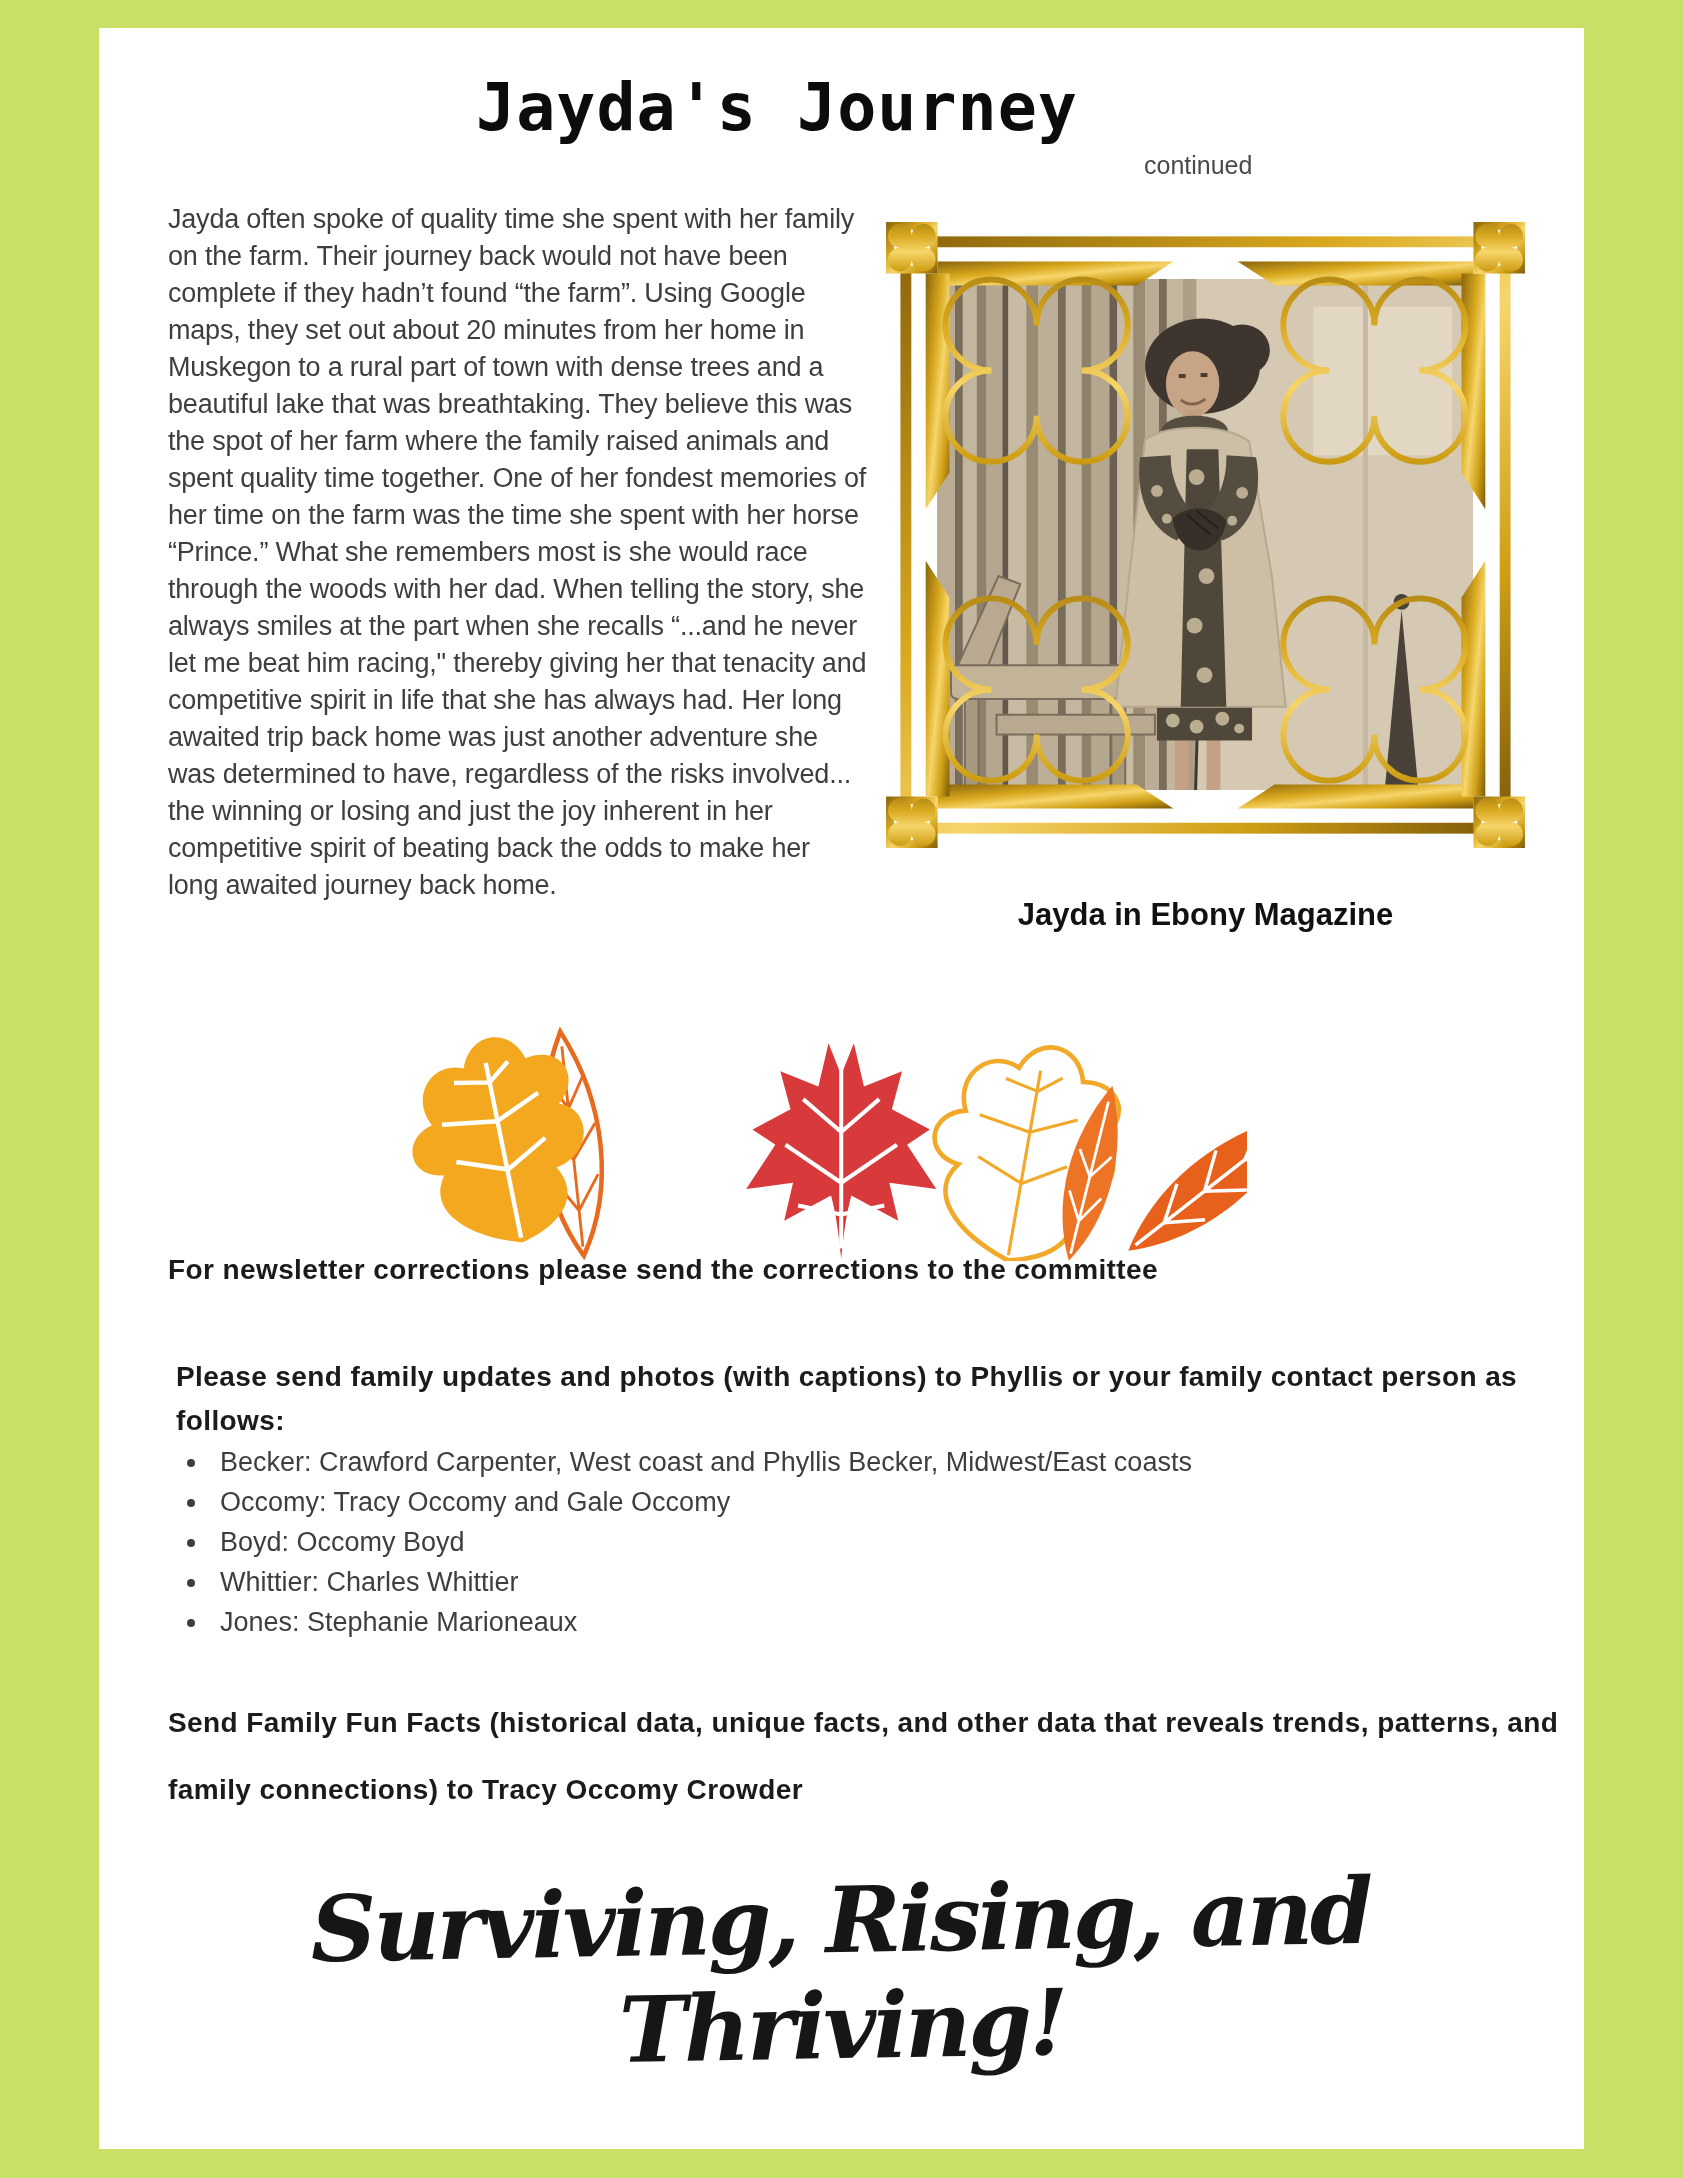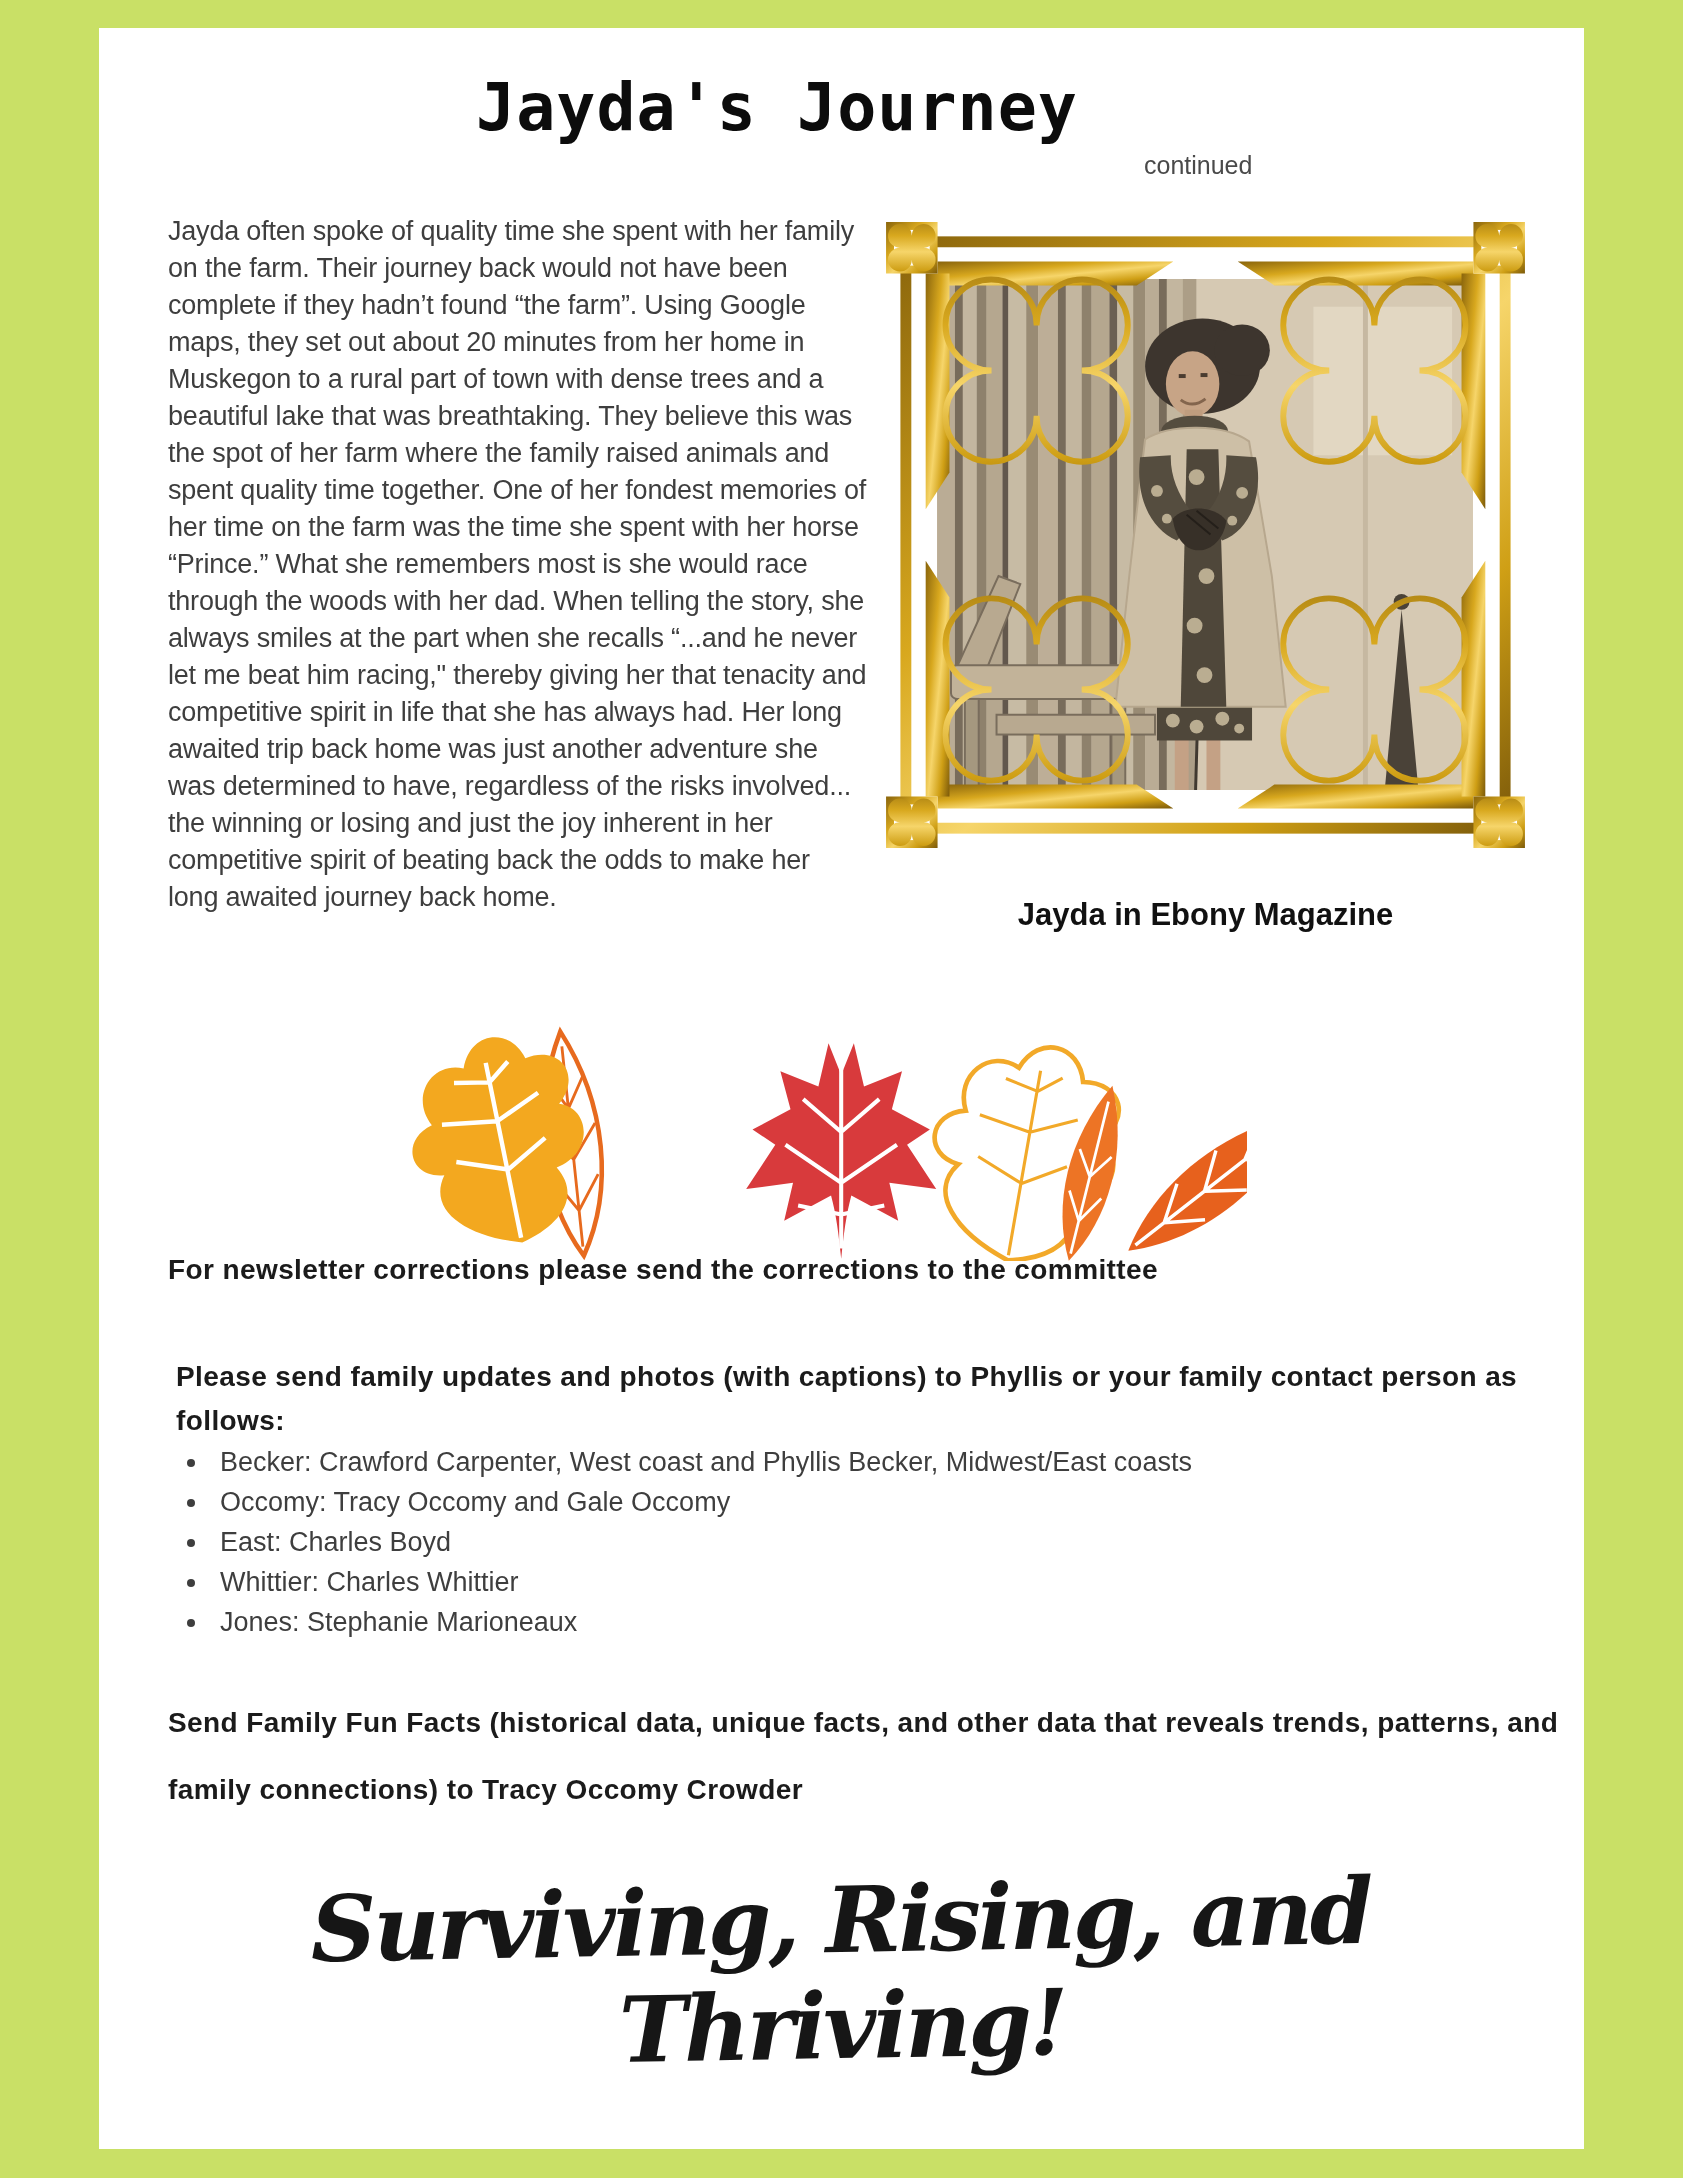--- a/index.html
+++ b/index.html
@@ -11,21 +11,21 @@
   *{box-sizing:border-box;margin:0;padding:0}
   body{width:1683px;height:2178px;font-family:"Liberation Sans",sans-serif;}
   .page{position:relative;width:1683px;height:2178px;background:var(--border-green);overflow:hidden;}
   .sheet{position:absolute;left:99px;top:28px;width:1485px;height:2121px;background:#ffffff;overflow:hidden;}
 
   .title{position:absolute;left:0;top:42px;width:1356px;text-align:center;
     font-family:"DejaVu Sans Mono",monospace;font-weight:700;font-size:65px;
     color:#0c0c0c;letter-spacing:1px;}
   .continued{position:absolute;left:1045px;top:123px;font-size:25px;color:var(--muted-text);font-weight:400;}
 
-  .article{position:absolute;left:69px;top:185px;width:699px;
+  .article{position:absolute;left:69px;top:173px;width:699px;
     font-size:27px;line-height:37px;color:var(--body-text);font-weight:400;letter-spacing:-0.2px;}
 
   .photo-frame{position:absolute;left:787px;top:194px;width:639px;height:626px;}
   .photo-frame svg{position:absolute;left:0;top:0;}
   .photo-area{position:absolute;left:51px;top:57px;width:536px;height:511px;overflow:hidden;}
 
   .caption{position:absolute;left:787px;top:869px;width:639px;text-align:center;
     font-weight:700;font-size:31px;color:#111;}
 
   .leaves{position:absolute;left:277px;top:985px;width:871px;height:248px;}
@@ -231,21 +231,21 @@
         </g>
       </svg>
     </div>
 
     <div class="notice corrections">For newsletter corrections please send the corrections to the committee</div>
     <div class="notice updates">Please send family updates and photos (with captions) to Phyllis or your family contact person as follows:</div>
 
     <ul class="contact-list">
       <li>Becker: Crawford Carpenter, West coast and Phyllis Becker, Midwest/East coasts</li>
       <li>Occomy: Tracy Occomy and Gale Occomy</li>
-      <li>East: Charles Boyd</li>
+      <li>Boyd: Occomy Boyd</li>
       <li>Whittier: Charles Whittier</li>
       <li>Jones: Stephanie Marioneaux</li>
     </ul>
 
     <div class="notice funfacts">Send Family Fun Facts (historical data, unique facts, and other data that reveals trends, patterns, and family connections) to Tracy Occomy Crowder</div>
 
     <div class="tagline">Surviving, Rising, and Thriving!</div>
 
   </div>
 </div>

